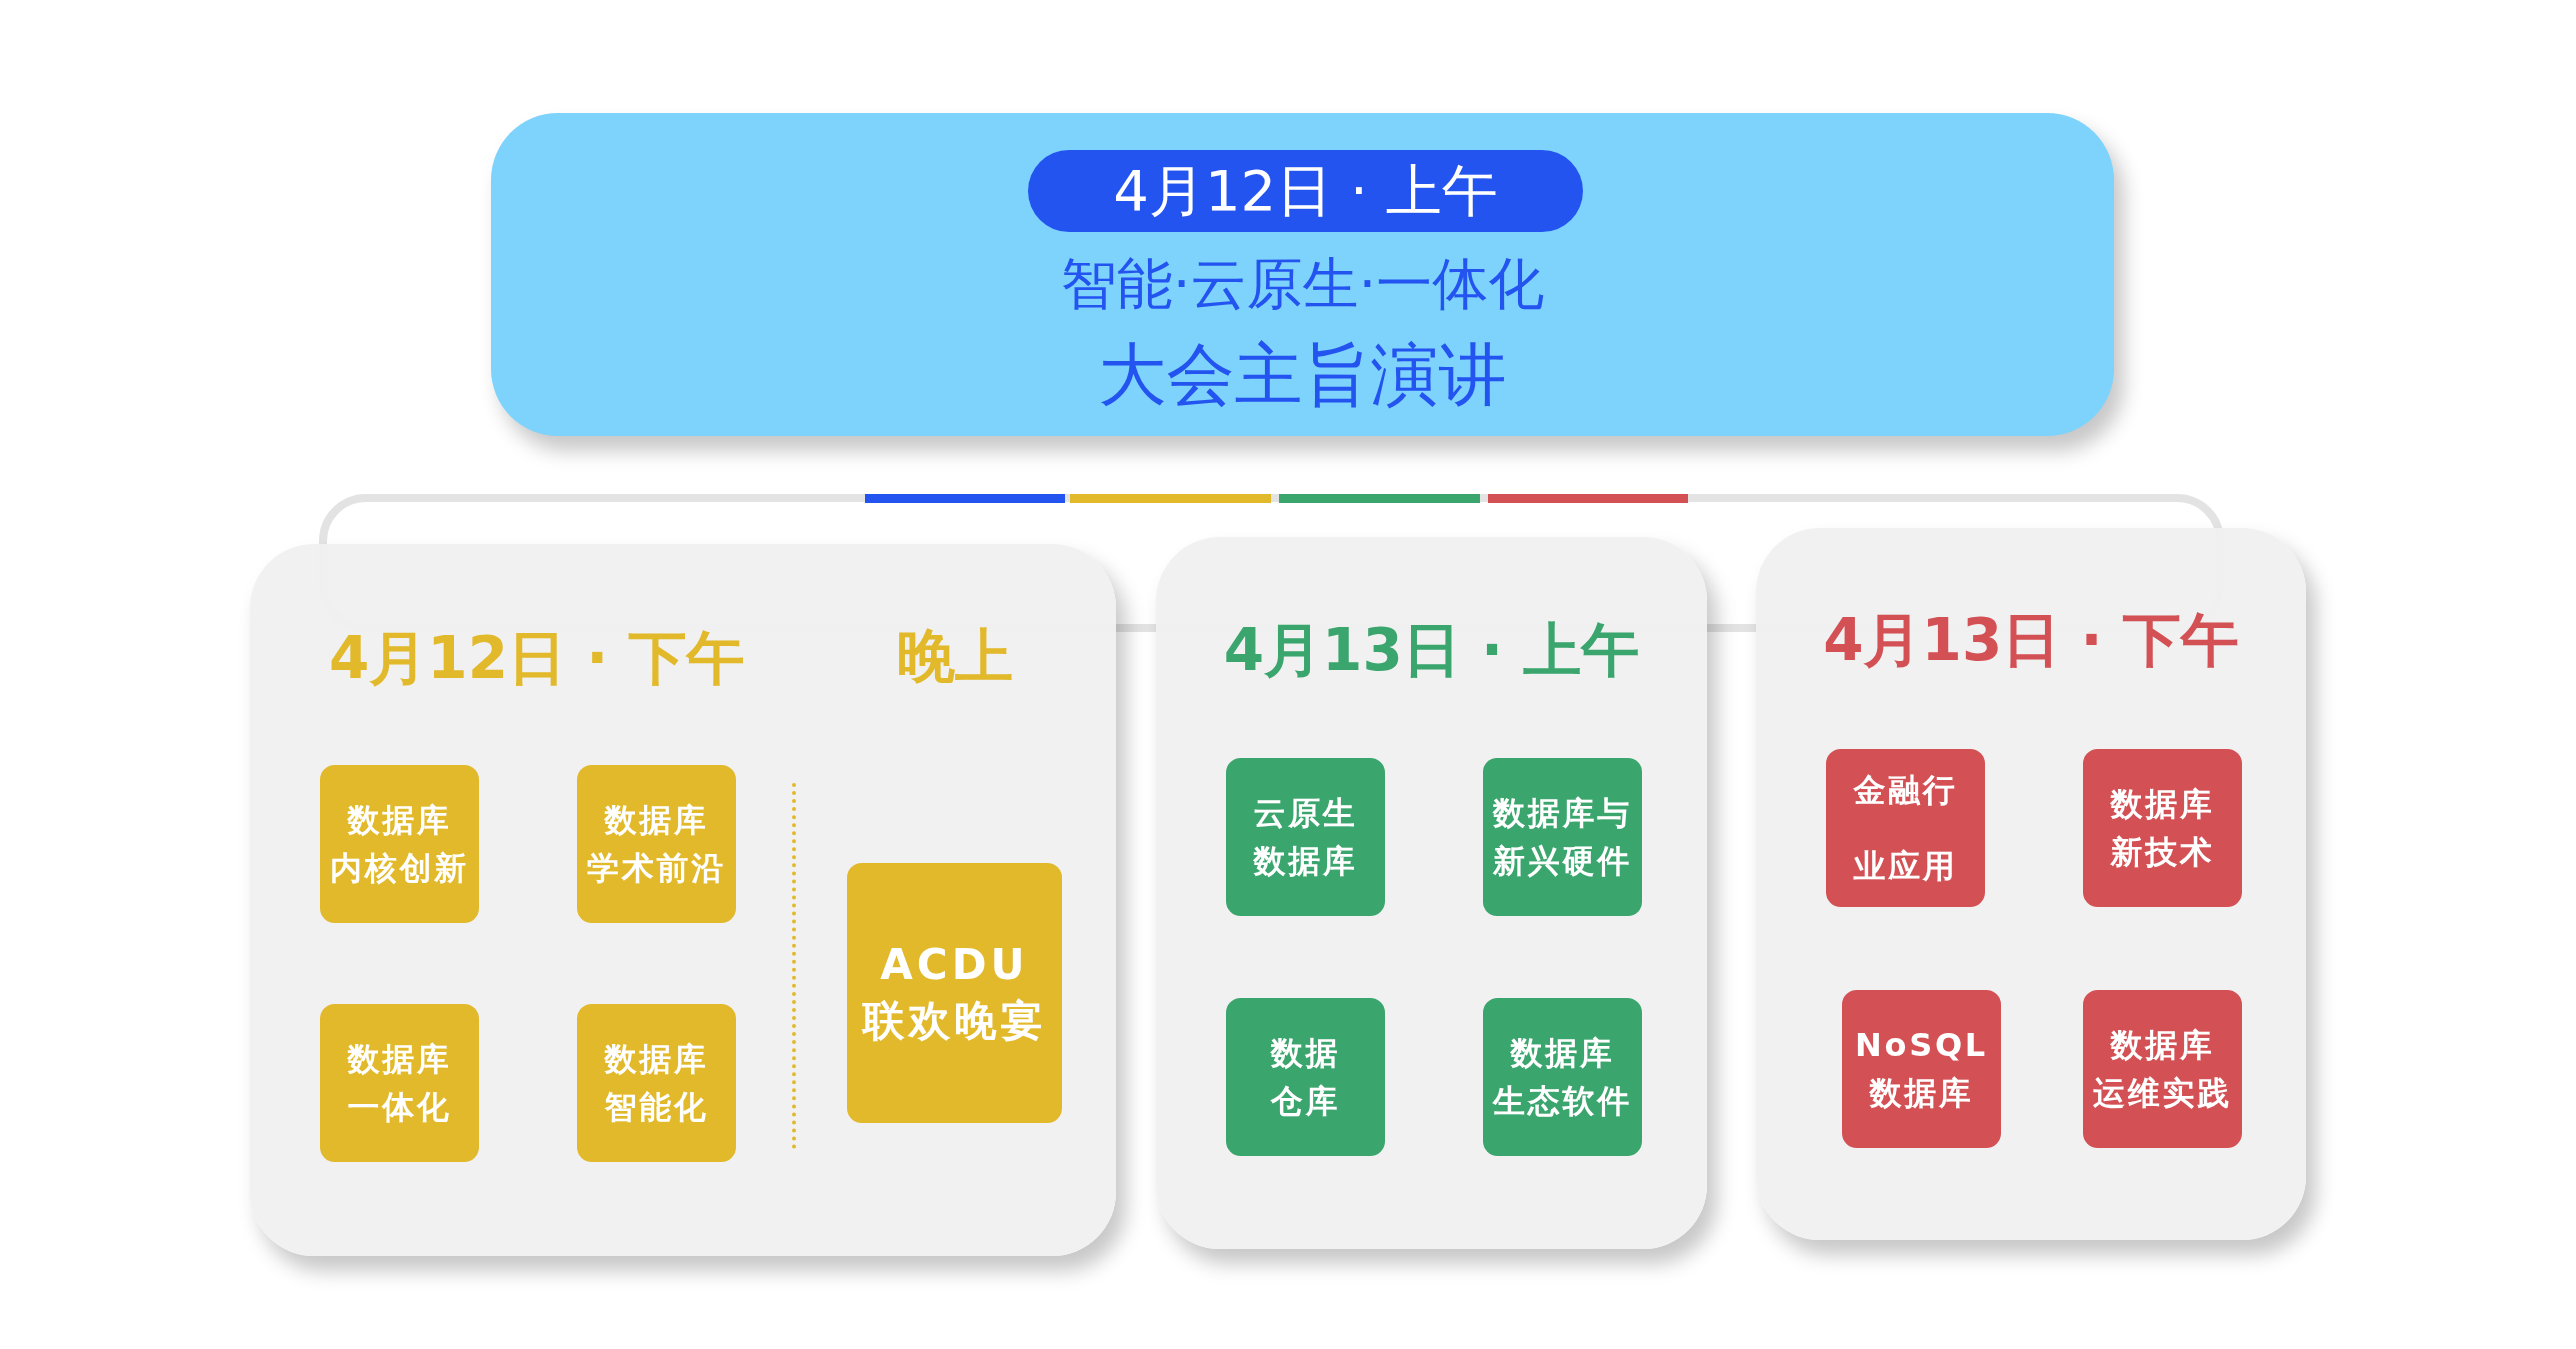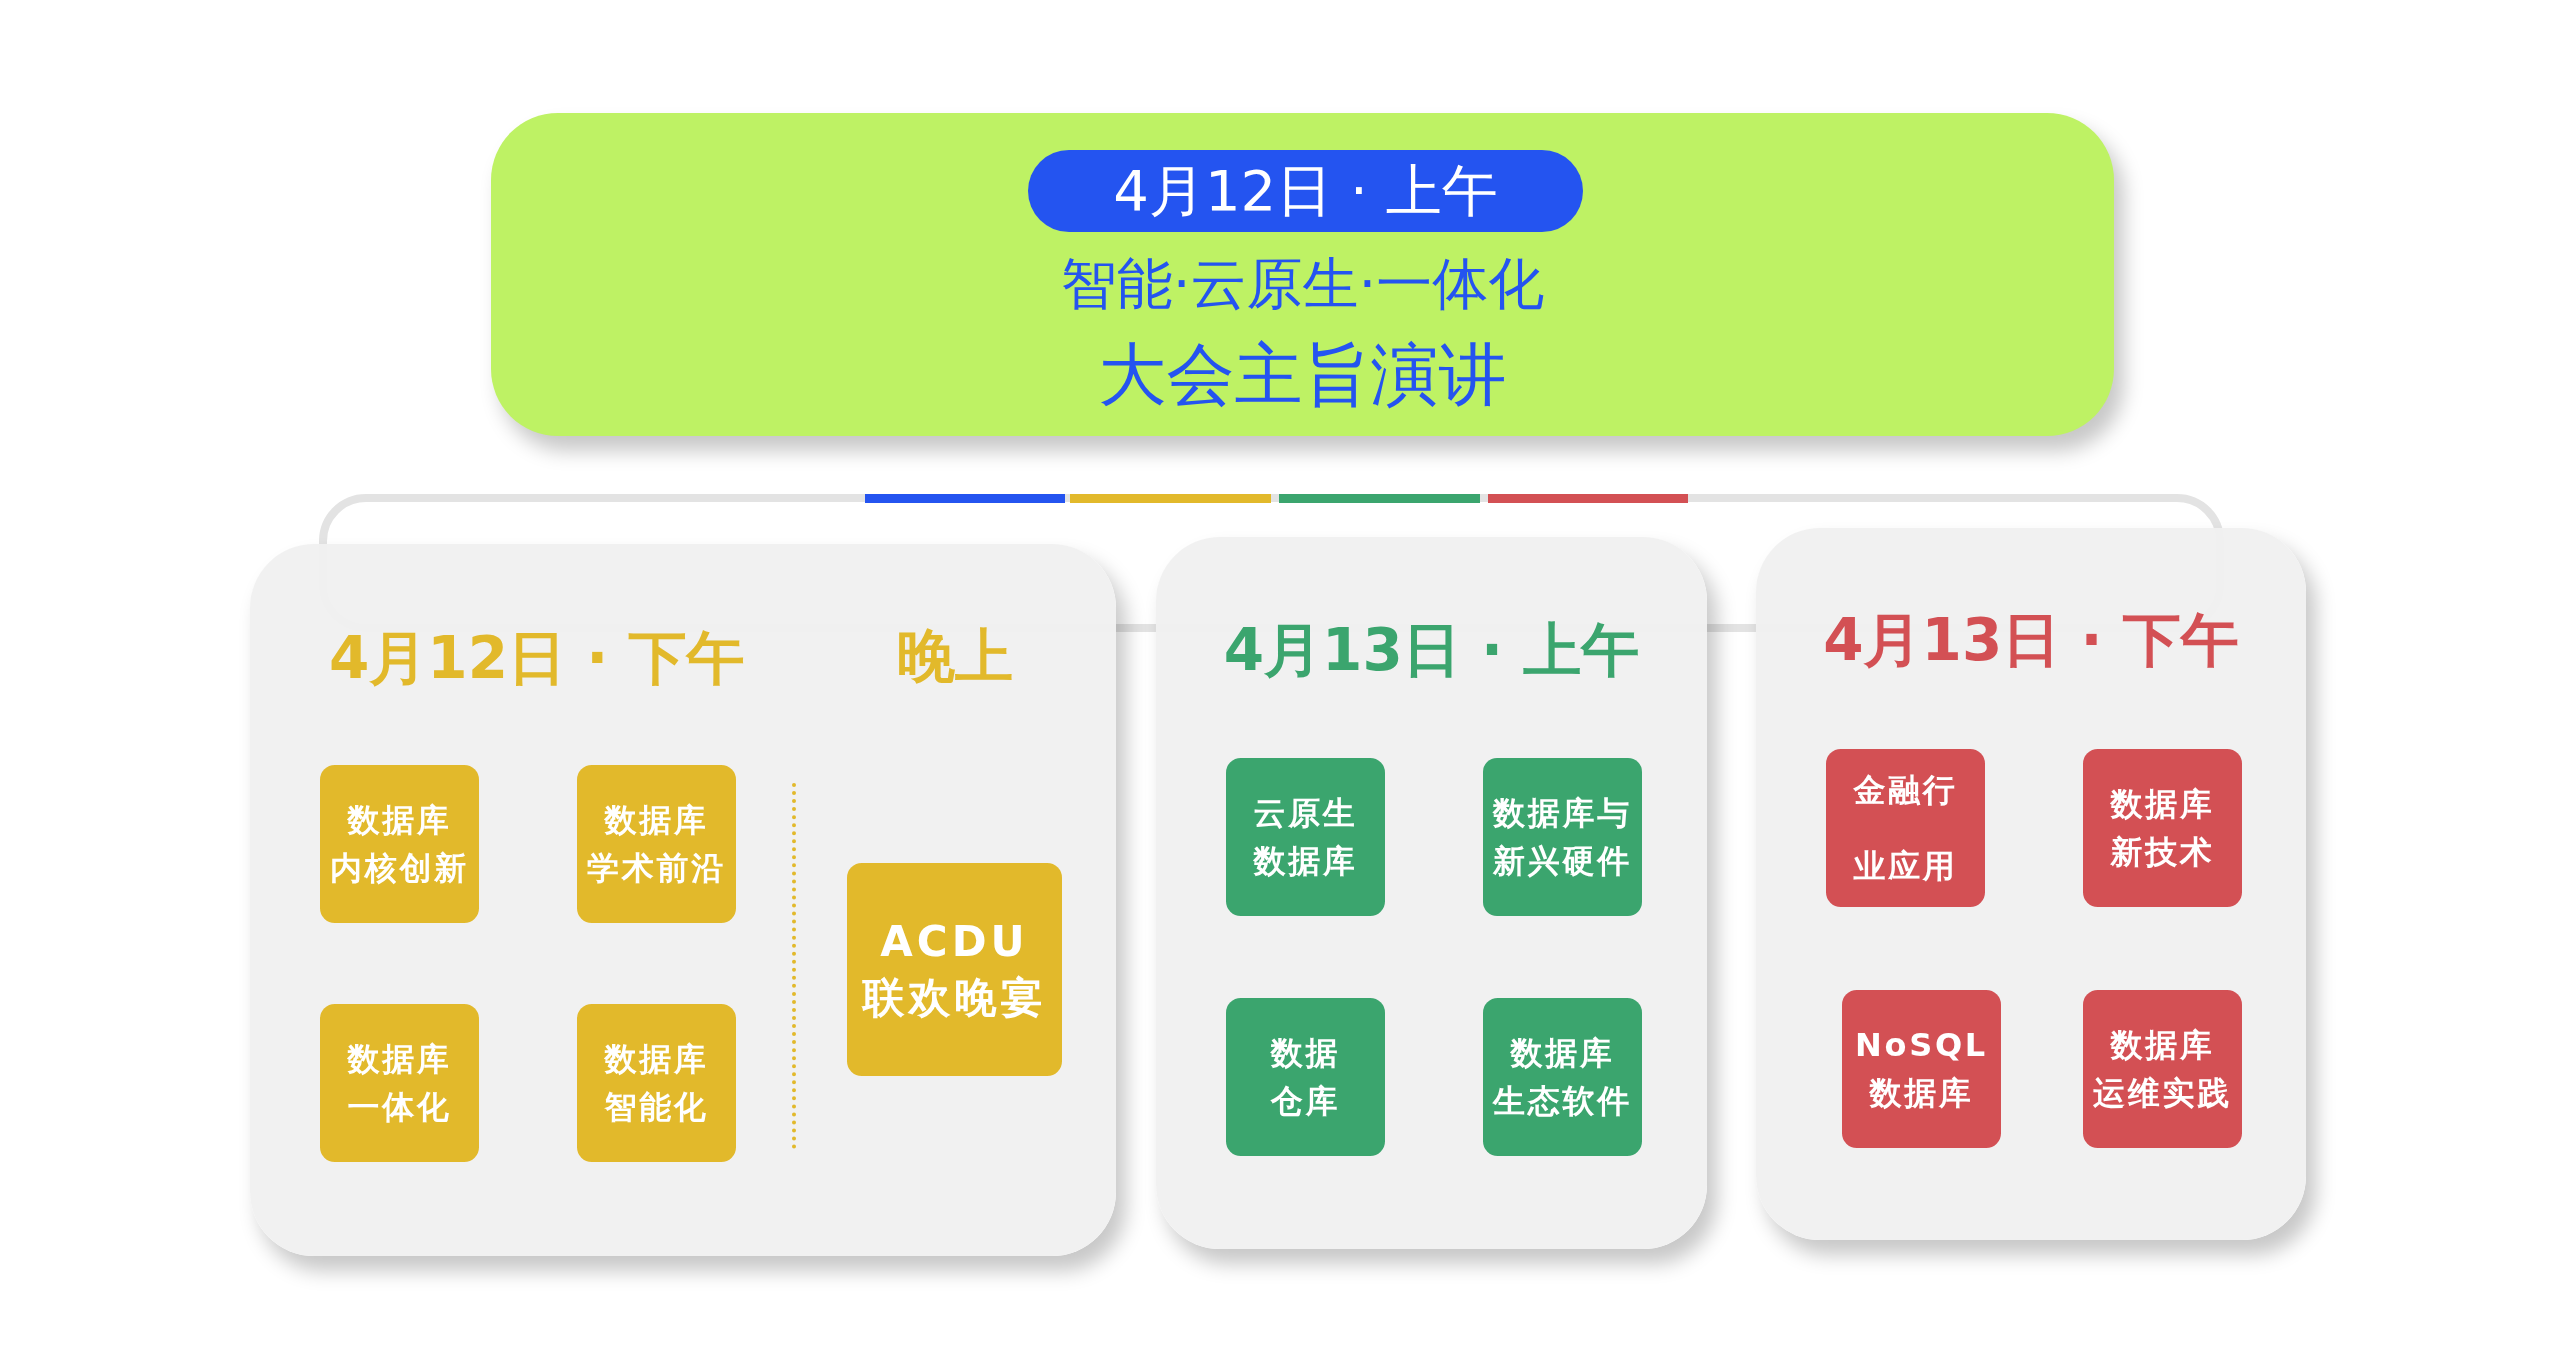--- a/index.html
+++ b/index.html
@@ -34,36 +34,36 @@
   }
   .chip {
     position: absolute; box-sizing: border-box;
     width: 159px; height: 158px; border-radius: 14.8px;
     color: #ffffff; font-weight: 700; font-size: 32px; line-height: 48px;
     letter-spacing: 2.7px;
     display: flex; flex-direction: column; align-items: center; justify-content: center;
     text-align: center;
   }
   .chip span { display: block; white-space: nowrap; }
-  .chip.big { width: 215px; height: 213px; font-size: 42px; line-height: 56px; letter-spacing: 4px; }
+  .chip.big { width: 215px; height: 260px; font-size: 42px; line-height: 56px; letter-spacing: 4px; }
   .dotted {
     position: absolute; width: 0; border-left: 4px dotted #e2b92b;
   }
 </style>
 </head>
 <body>
 
 <div class="connector" style="left:319px; top:494px; width:1905px; height:138px;"></div>
 
 <div class="bar" style="left:865px; top:494px; width:200px; background:#2454F0;"></div>
 <div class="bar" style="left:1070px; top:494px; width:201px; background:#E2B92B;"></div>
 <div class="bar" style="left:1279px; top:494px; width:201px; background:#3BA56E;"></div>
 <div class="bar" style="left:1488px; top:494px; width:200px; background:#D35054;"></div>
 
-<div class="card" style="left:491px; top:113px; width:1623px; height:323px; background:#bef264; border-radius:67px;text-decoration:underline;">
+<div class="card" style="left:491px; top:113px; width:1623px; height:323px; background:#7dd3fc; border-radius:67px;text-decoration:underline;">
   <div class="pill" style="left:537px; top:37px; width:555px; height:82px; background:#2454F0;">
     <span>4月12日 · 上午</span>
   </div>
   <div class="headline" style="top:143px; font-size:56px; color:#2454F0;">智能·云原生·一体化</div>
   <div class="headline" style="top:228px; font-size:68px; color:#2454F0;">大会主旨演讲</div>
 </div>
 
 <div class="card" style="left:250px; top:544px; width:866px; height:712px;">
   <div class="col-title" style="left:79px; top:85px; color:#E2B92B;">4月12日 · 下午</div>
   <div class="col-title" style="left:647px; top:83px; color:#E2B92B;">晚上</div>

